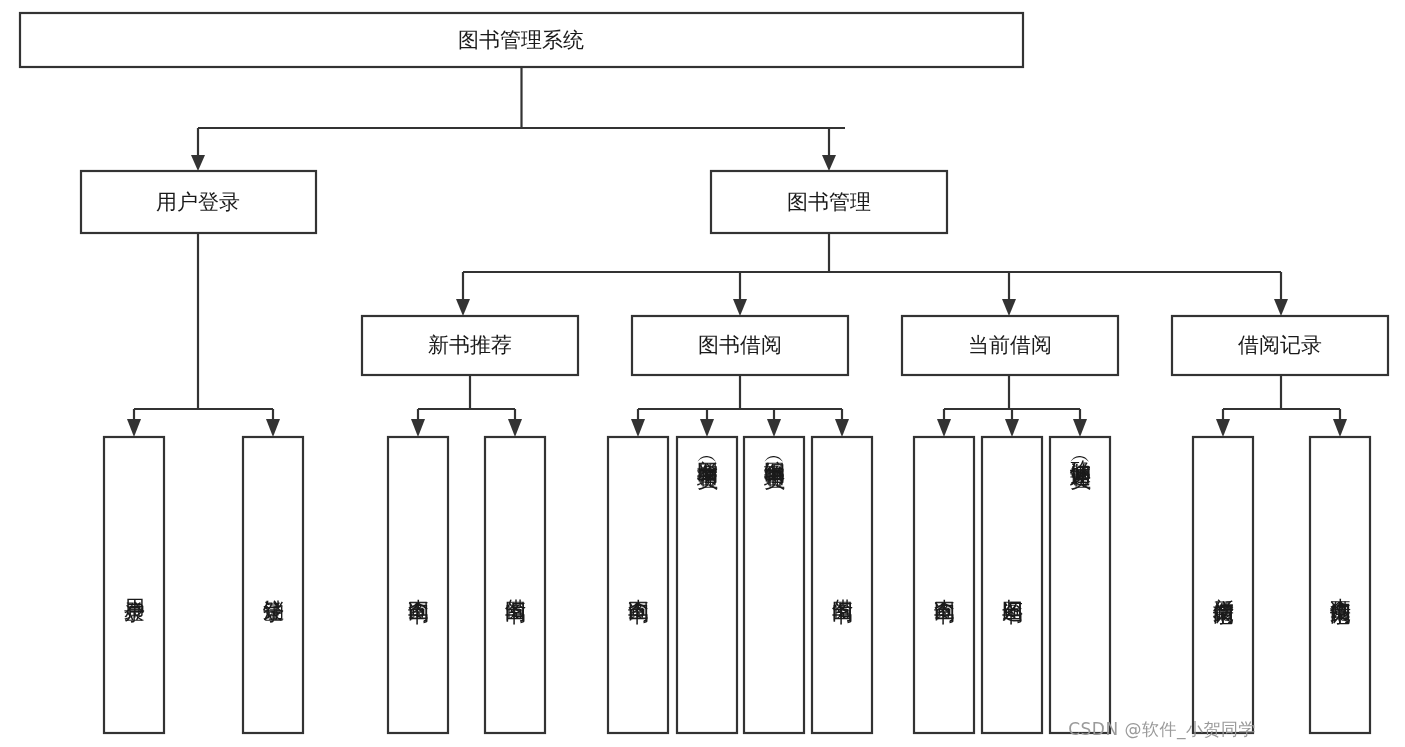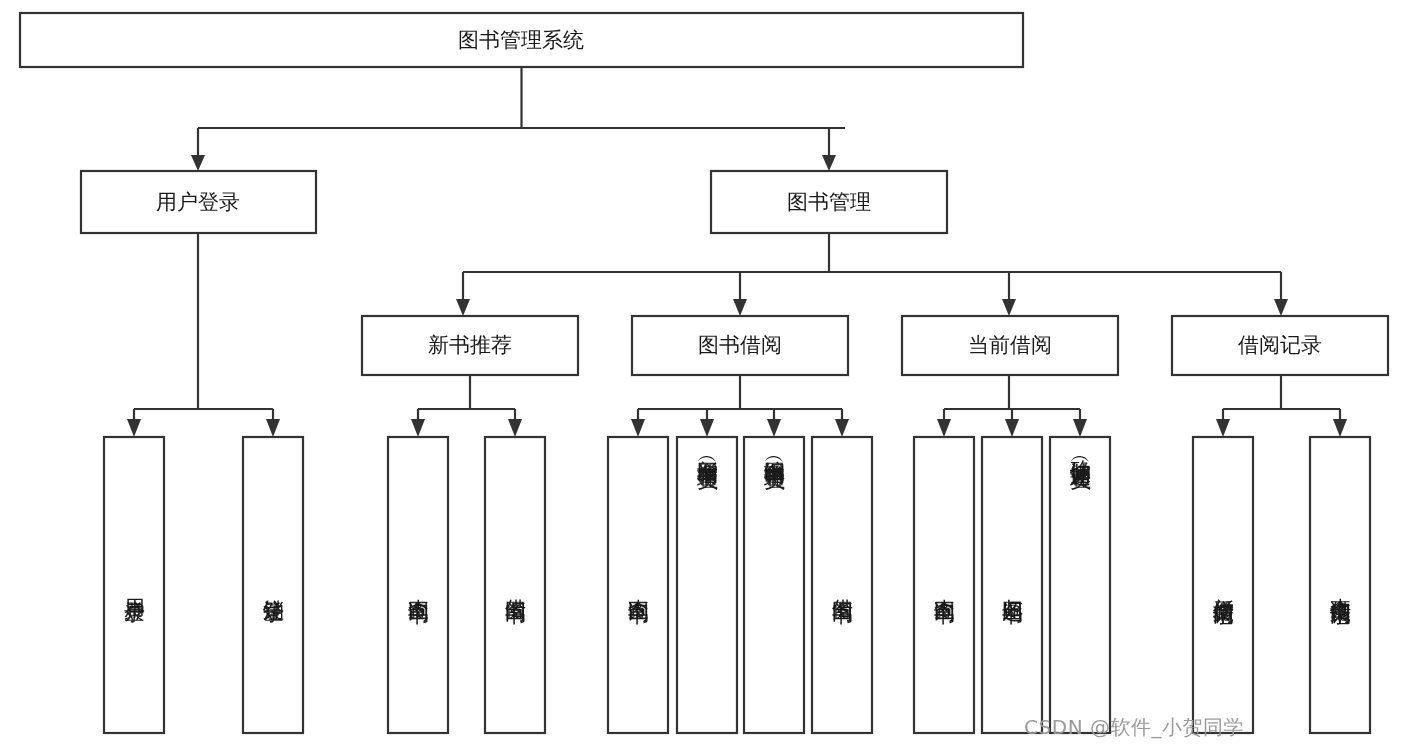--- a/index.html
+++ b/index.html
@@ -11,20 +11,21 @@
     width: 1405px;
     height: 747px;
     font-family: "DejaVu Sans", "Liberation Sans", sans-serif;
     overflow: hidden;
   }
   #diagram-root {
     position: relative;
     width: 1252px;
     height: 747px;
     background: #ffffff;
+    padding-left: 12px;
   }
   svg#tree-svg {
     position: absolute;
     top: 0;
     left: 0;
     width: 1405px;
     height: 747px;
     display: block;
   }
   .node-box {
@@ -66,21 +67,21 @@
     color: #1a1a1a;
     letter-spacing: 1.5px;
     text-align: center;
     white-space: nowrap;
   }
   #watermark {
     position: absolute;
     right: 8px;
     bottom: 6px;
     font-family: "DejaVu Sans", "Liberation Sans", sans-serif;
-    font-size: 20px;
+    font-size: 17px;
     color: #9a9a9a;
     letter-spacing: 0.5px;
     white-space: nowrap;
   }
 </style>
 </head>
 <body>
 
 <div id="diagram-root">
 

